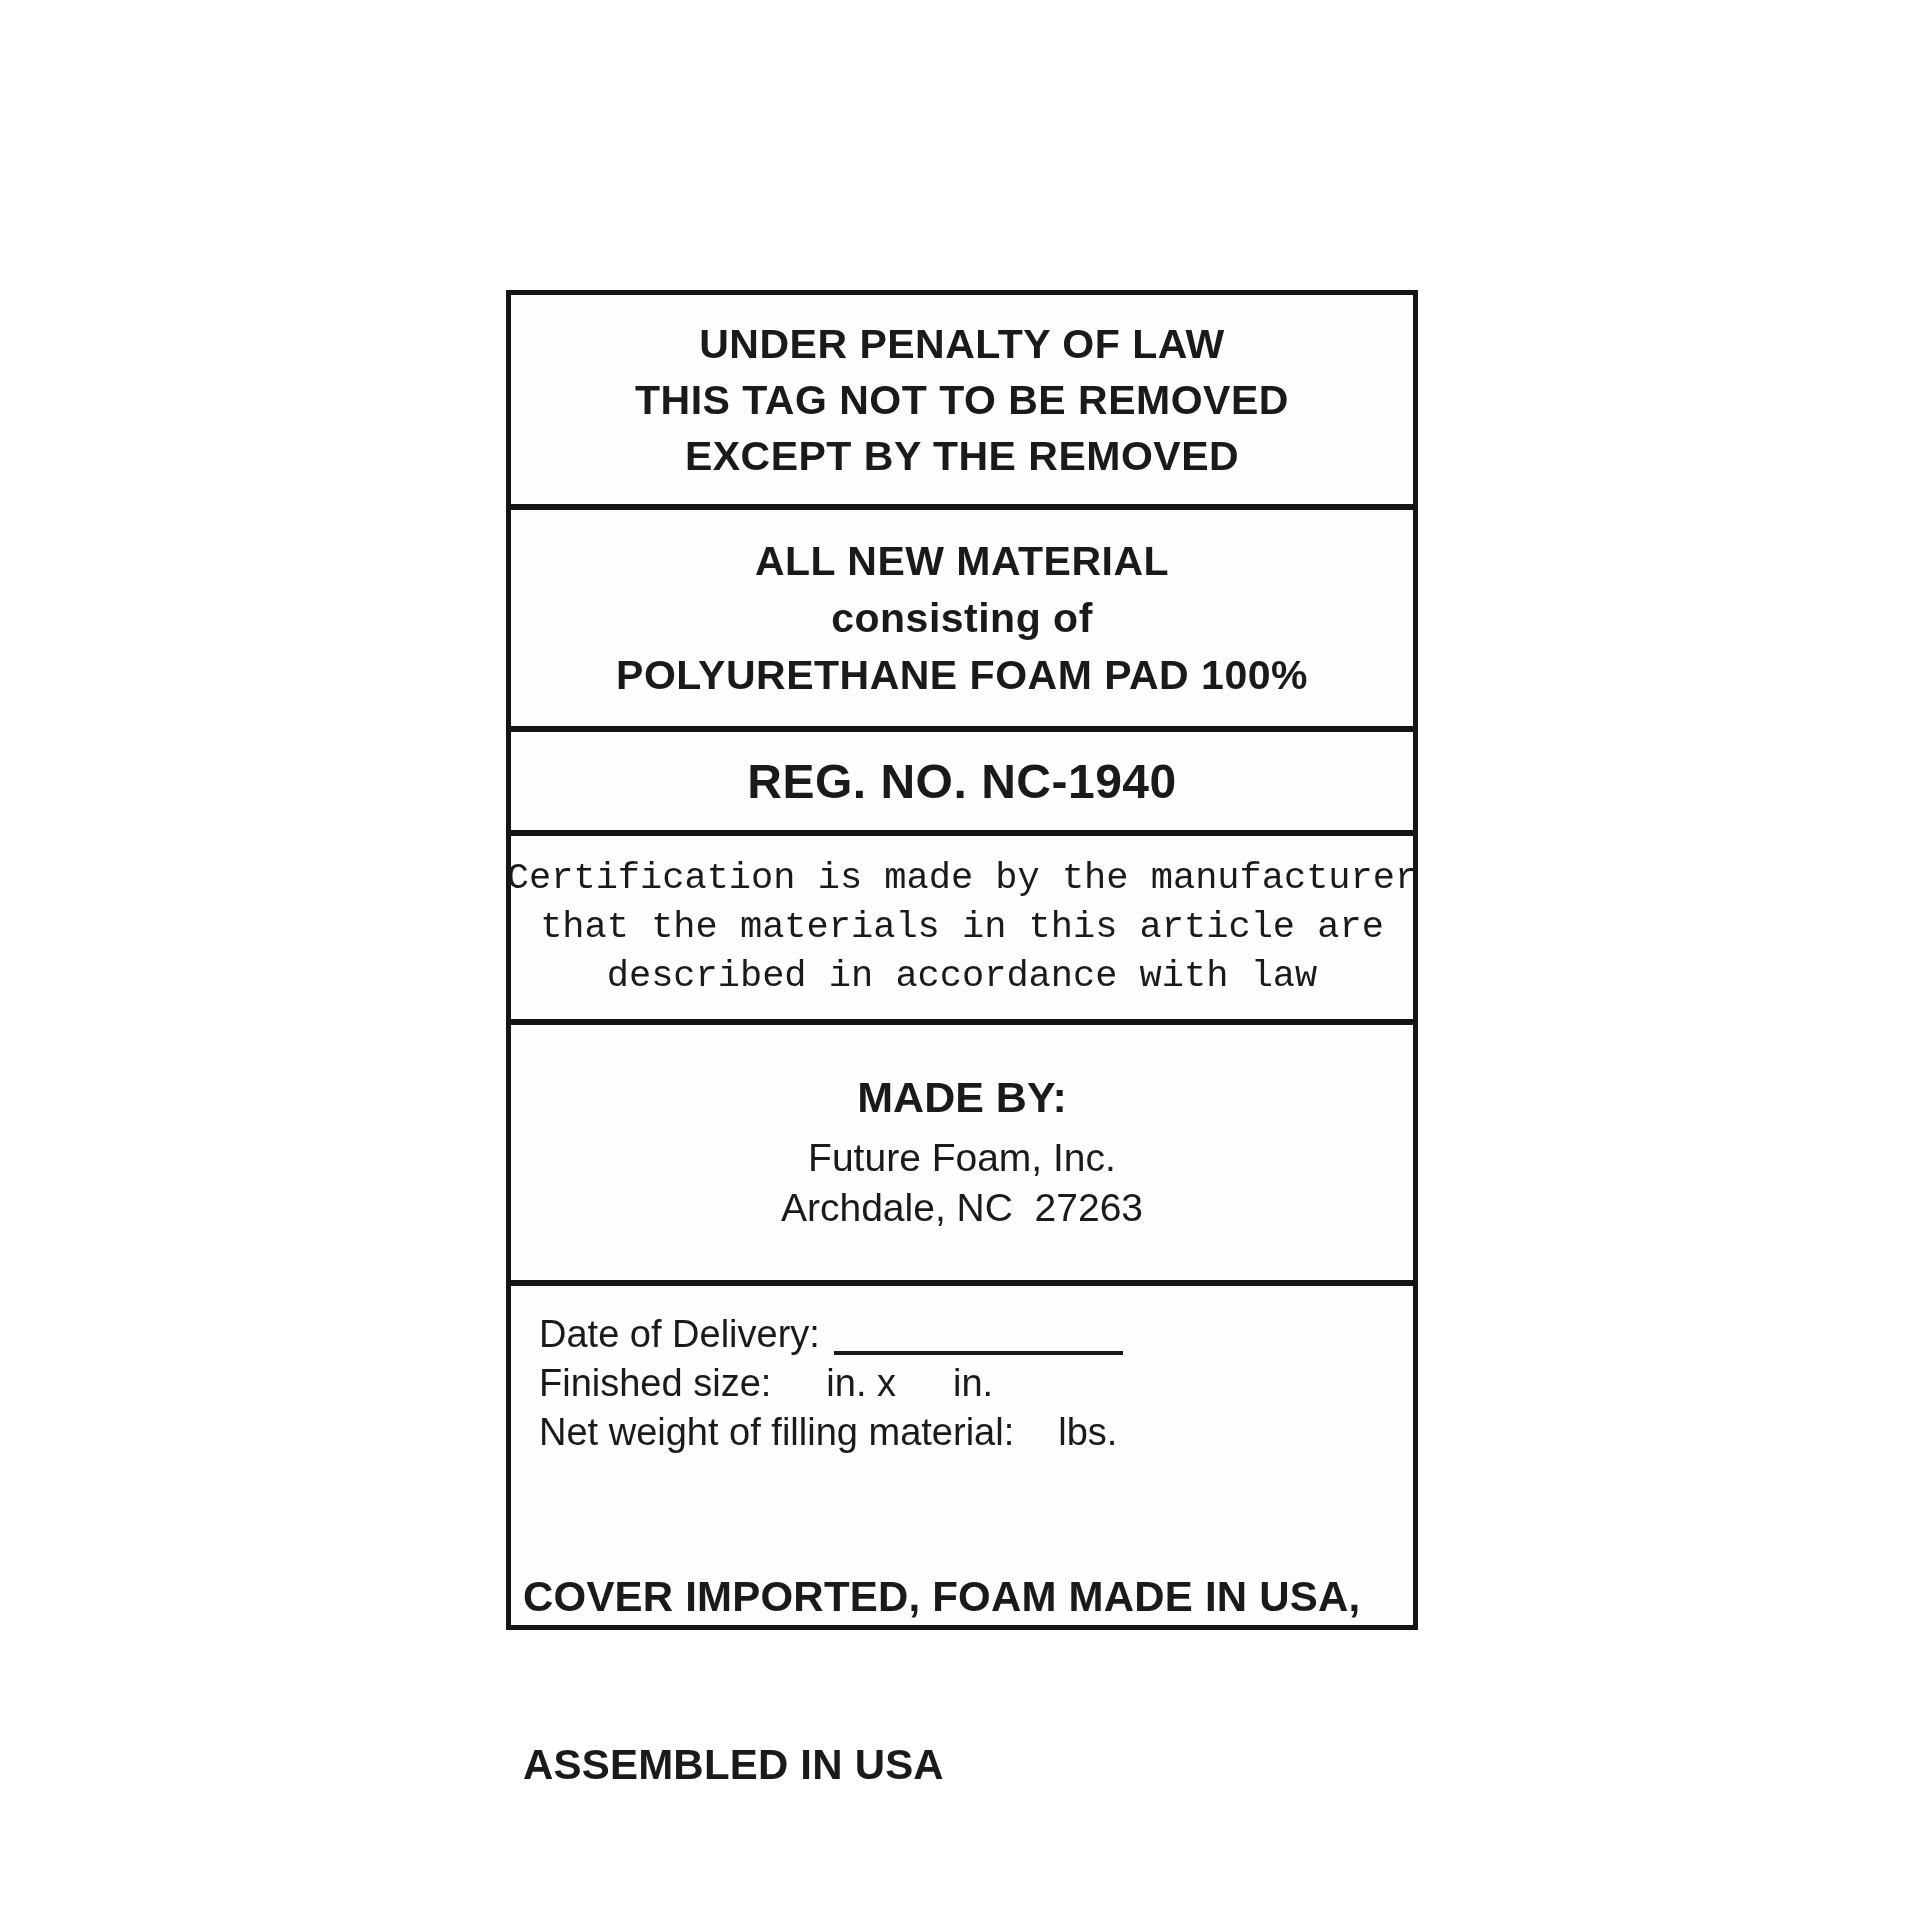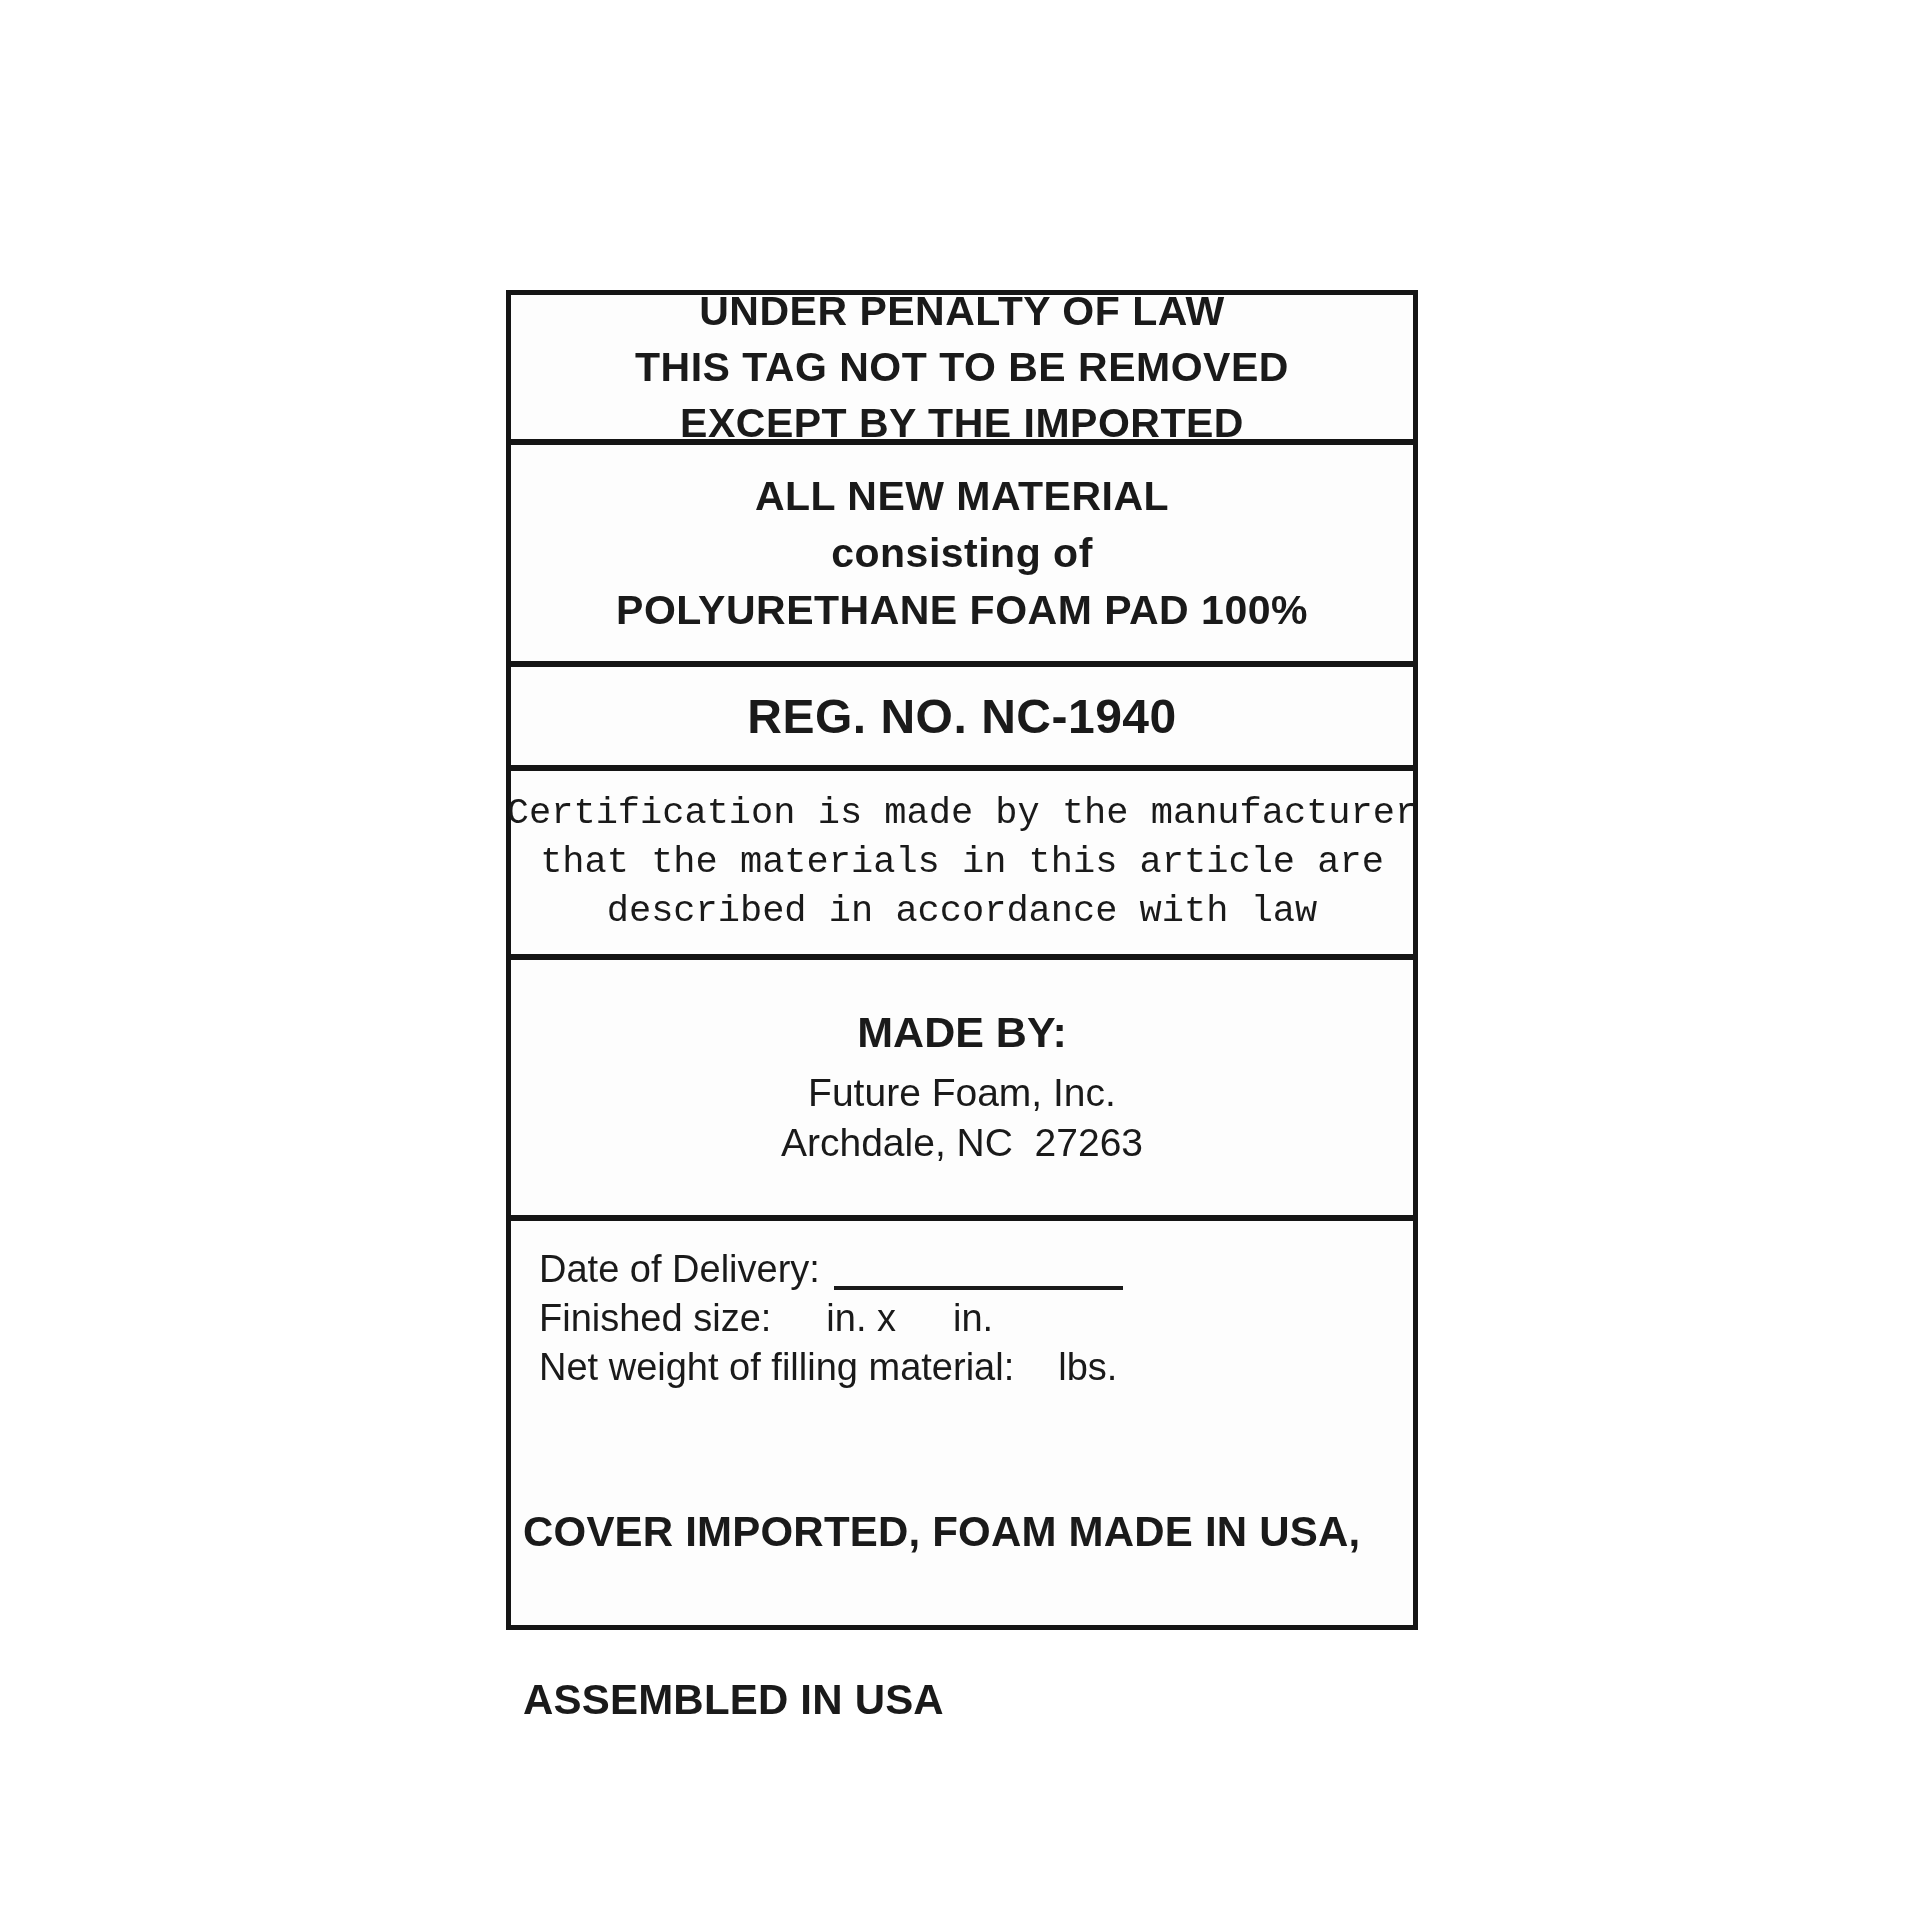--- a/index.html
+++ b/index.html
@@ -27,21 +27,21 @@
   .sec {
     box-sizing: border-box;
     border-bottom: 6px solid #151515;
     display: flex;
     flex-direction: column;
     justify-content: center;
     align-items: center;
     text-align: center;
     flex: 0 0 auto;
   }
-  .sec-penalty   { height: 150px; }
+  .sec-penalty   { height: 215px; }
   .sec-material  { height: 222px; text-align: center; }
   .sec-reg       { height: 104px; }
   .sec-cert      { height: 189px; font-family: Liberation Mono, monospace; }
   .sec-madeby    { height: 261px; }
   .sec-details   {
     flex: 1 1 auto;
     border-bottom: none;
     align-items: flex-start;
     text-align: left;
     padding: 24px 18px 18px 28px;
@@ -106,21 +106,21 @@
   }
 </style>
 </head>
 <body>
 
 <div class="label-tag">
 
   <div class="sec sec-penalty">
     <div class="bold-line">UNDER PENALTY OF LAW</div>
     <div class="bold-line">THIS TAG NOT TO BE REMOVED</div>
-    <div class="bold-line">EXCEPT BY THE IMPORTED</div>
+    <div class="bold-line">EXCEPT BY THE REMOVED</div>
   </div>
 
   <div class="sec sec-material">
     <div class="bold-line">ALL NEW MATERIAL</div>
     <div class="bold-line">consisting of</div>
     <div class="bold-line">POLYURETHANE FOAM PAD 100%</div>
   </div>
 
   <div class="sec sec-reg">
     <div class="reg-line">REG. NO. NC-1940</div>

